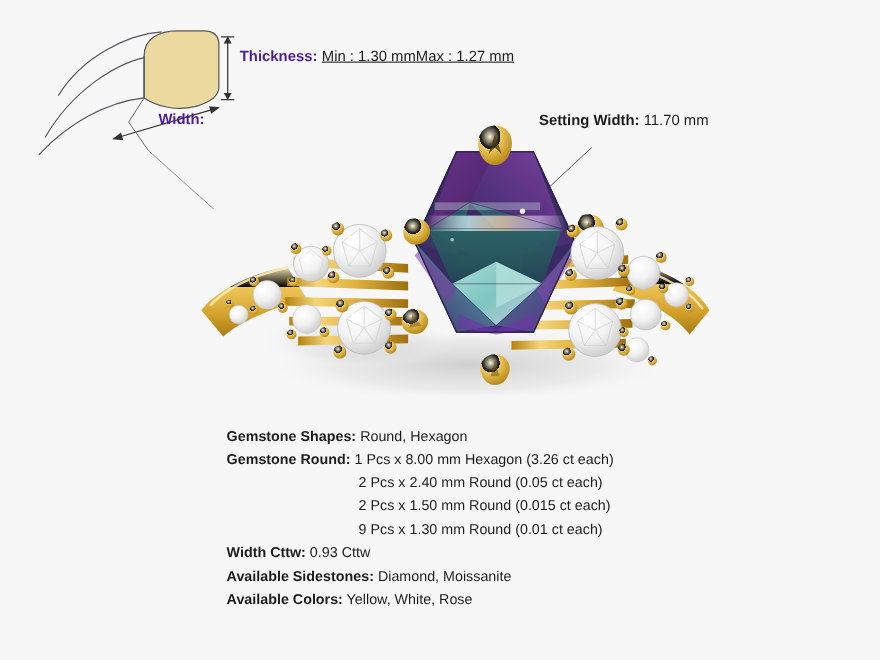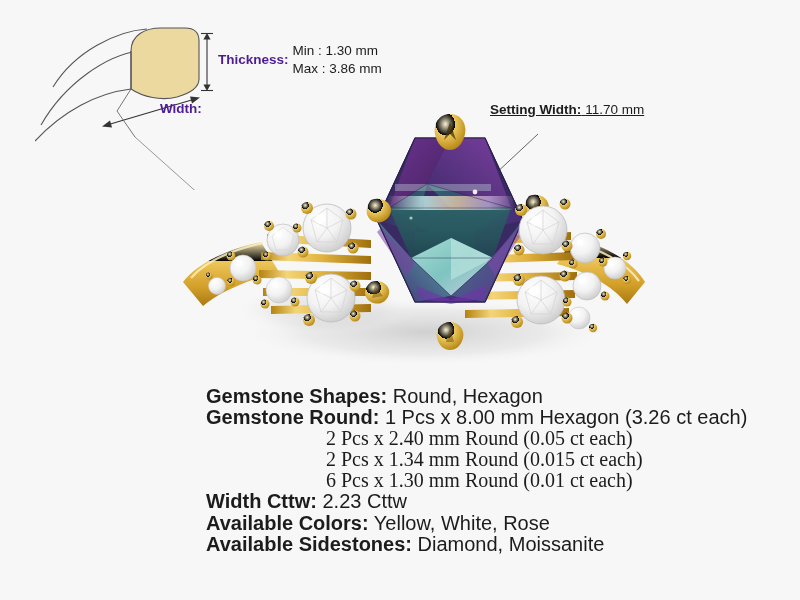--- a/index.html
+++ b/index.html
@@ -31,63 +31,63 @@
     font-size: 13.5px;
     line-height: 1.32;
     white-space: nowrap;
   }
   .callout .lbl {
     font-weight: 700;
     color: #4c1d95;
   }
   .callout .vals {
     display: flex;
-    flex-direction: column;
+    flex-direction: row;
     margin-left: 4px;
+    text-decoration: underline;
   }
   .callout .vals span {
     color: #1c1c1c;
     font-weight: 400;
   }
 
   #thickness-callout { left: 218px; top: 42px; }
-  #width-callout     { left: 160px; top: 100px; text-align: right; }
+  #width-callout     { left: 144px; top: 100px; text-align: right; }
 
   #setting-callout {
     position: absolute;
     left: 490px;
     top: 100px;
     font-size: 13.5px;
     line-height: 1.45;
     white-space: nowrap;
   }
-  #setting-callout div { font-weight: 700; color: #1c1c1c; text-decoration: underline; }
+  #setting-callout div { font-weight: 700; color: #1c1c1c; }
   #setting-callout div .v { font-weight: 400; }
 
   
   #spec-list {
     position: absolute;
     left: 206px;
     top: 386px;
-    font-size: 20px;
+    font-size: 13px;
     line-height: 21.1px;
     color: #1c1c1c;
   }
   .spec-row { white-space: nowrap; }
   .spec-row .k {
     font-weight: 700;
   }
   .spec-row .v {
     font-weight: 400;
   }
   .spec-cont {
     white-space: nowrap;
     font-weight: 400;
     padding-left: 120px;
-    font-family: Liberation Serif, serif;
   }
 
   svg { display: block; }
 </style>
 </head>
 <body>
 
 <div id="stage">
 
   <svg id="cross-section" width="260" height="175" style="position:absolute;left:35px;top:15px;">
@@ -120,21 +120,21 @@
     <g>
       <path d="M 96 74 L 82 96 L 100 122" fill="none" stroke="#666666" stroke-width="0.9"></path>
       <path d="M 100 122 L 185 198" fill="none" stroke="#8c8c8c" stroke-width="0.9"></path>
     </g>
   </svg>
 
   <div class="callout" id="thickness-callout">
     <span class="lbl">Thickness:</span>
     <span class="vals">
       <span>Min : 1.30 mm</span>
-      <span>Max : 3.86 mm</span>
+      <span>Max : 1.27 mm</span>
     </span>
   </div>
 
   <div class="callout" id="width-callout">
     <span class="lbl">Width:</span>
   </div>
 
   <div id="setting-callout">
     <div>
       <span>Setting Width:</span>
@@ -463,34 +463,34 @@
     <div class="spec-row">
       <span class="k">Gemstone Shapes:</span>
       <span class="v">Round, Hexagon</span>
     </div>
 
     <div class="spec-row">
       <span class="k">Gemstone Round:</span>
       <span class="v">1 Pcs x 8.00 mm Hexagon (3.26 ct each)</span>
     </div>
     <div class="spec-cont">2 Pcs x 2.40 mm Round (0.05 ct each)</div>
-    <div class="spec-cont">2 Pcs x 1.34 mm Round (0.015 ct each)</div>
-    <div class="spec-cont">6 Pcs x 1.30 mm Round (0.01 ct each)</div>
+    <div class="spec-cont">2 Pcs x 1.50 mm Round (0.015 ct each)</div>
+    <div class="spec-cont">9 Pcs x 1.30 mm Round (0.01 ct each)</div>
 
     <div class="spec-row">
       <span class="k">Width Cttw:</span>
-      <span class="v">2.23 Cttw</span>
+      <span class="v">0.93 Cttw</span>
+    </div>
+
+    <div class="spec-row">
+      <span class="k">Available Sidestones:</span>
+      <span class="v">Diamond, Moissanite</span>
     </div>
 
     <div class="spec-row">
       <span class="k">Available Colors:</span>
       <span class="v">Yellow, White, Rose</span>
     </div>
 
-    <div class="spec-row">
-      <span class="k">Available Sidestones:</span>
-      <span class="v">Diamond, Moissanite</span>
-    </div>
-
 
   </div>
 
 </div>
 
 </body></html>

